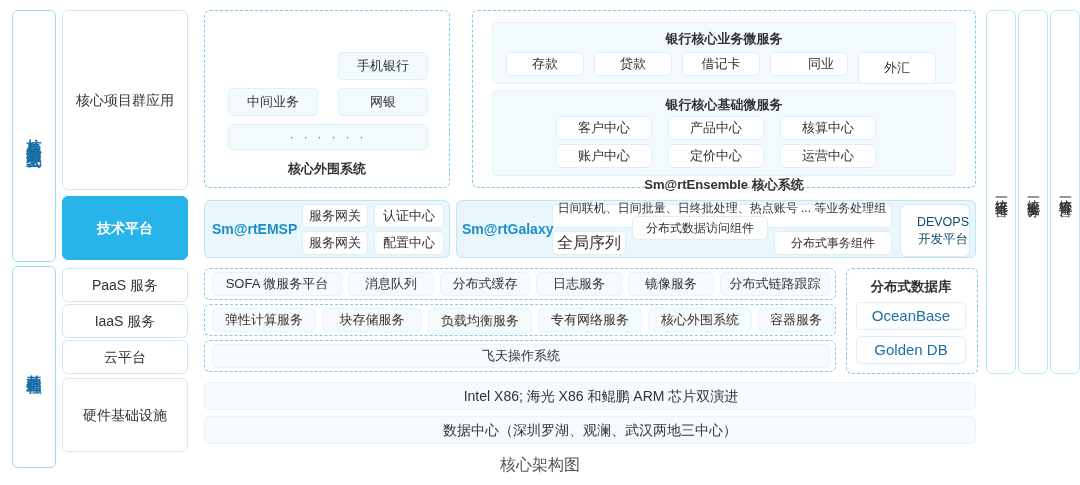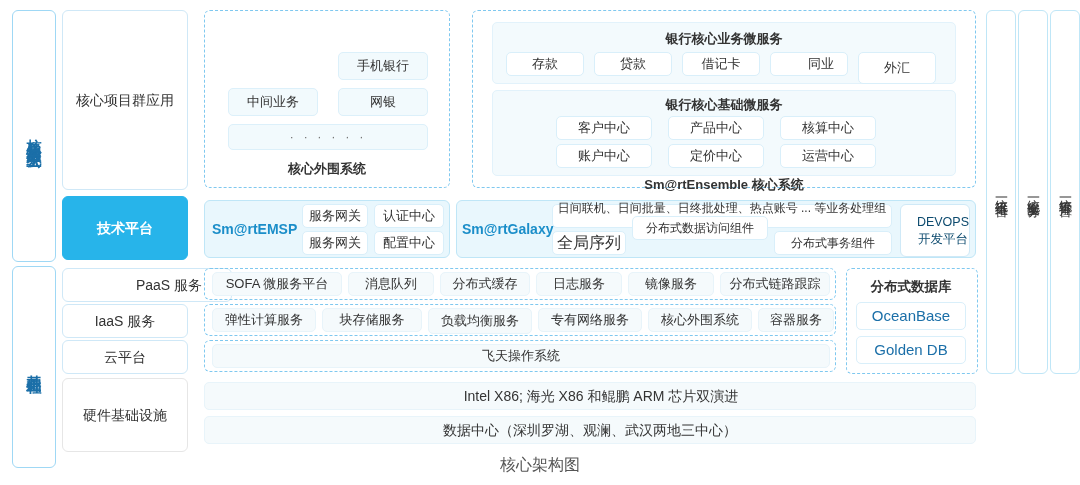--- a/index.html
+++ b/index.html
@@ -89,21 +89,21 @@
   <div class="vlabel" id="vlabel-infra">
     <span>基础工程</span>
   </div>
 
   <div class="rowlabel blue" style="left:62px;top:196px;width:124px;height:62px;">
     <span>技术平台</span>
   </div>
   <div class="rowlabel" style="left:62px;top:10px;width:124px;height:178px;">
     <span style="white-space:pre-line;">核心项目群应用</span>
   </div>
-  <div class="rowlabel" style="left:62px;top:268px;width:124px;height:32px;padding-left:44px;">
+  <div class="rowlabel" style="left:62px;top:268px;width:124px;height:32px;">
     <span>PaaS 服务</span>
   </div>
   <div class="rowlabel" style="left:62px;top:304px;width:124px;height:32px;">
     <span>IaaS 服务</span>
   </div>
   <div class="rowlabel" style="left:62px;top:340px;width:124px;height:32px;">
     <span>云平台</span>
   </div>
   <div class="rowlabel" style="left:62px;top:378px;width:124px;height:72px;border-color:#e6e6e6;">
     <span>硬件基础设施</span>

